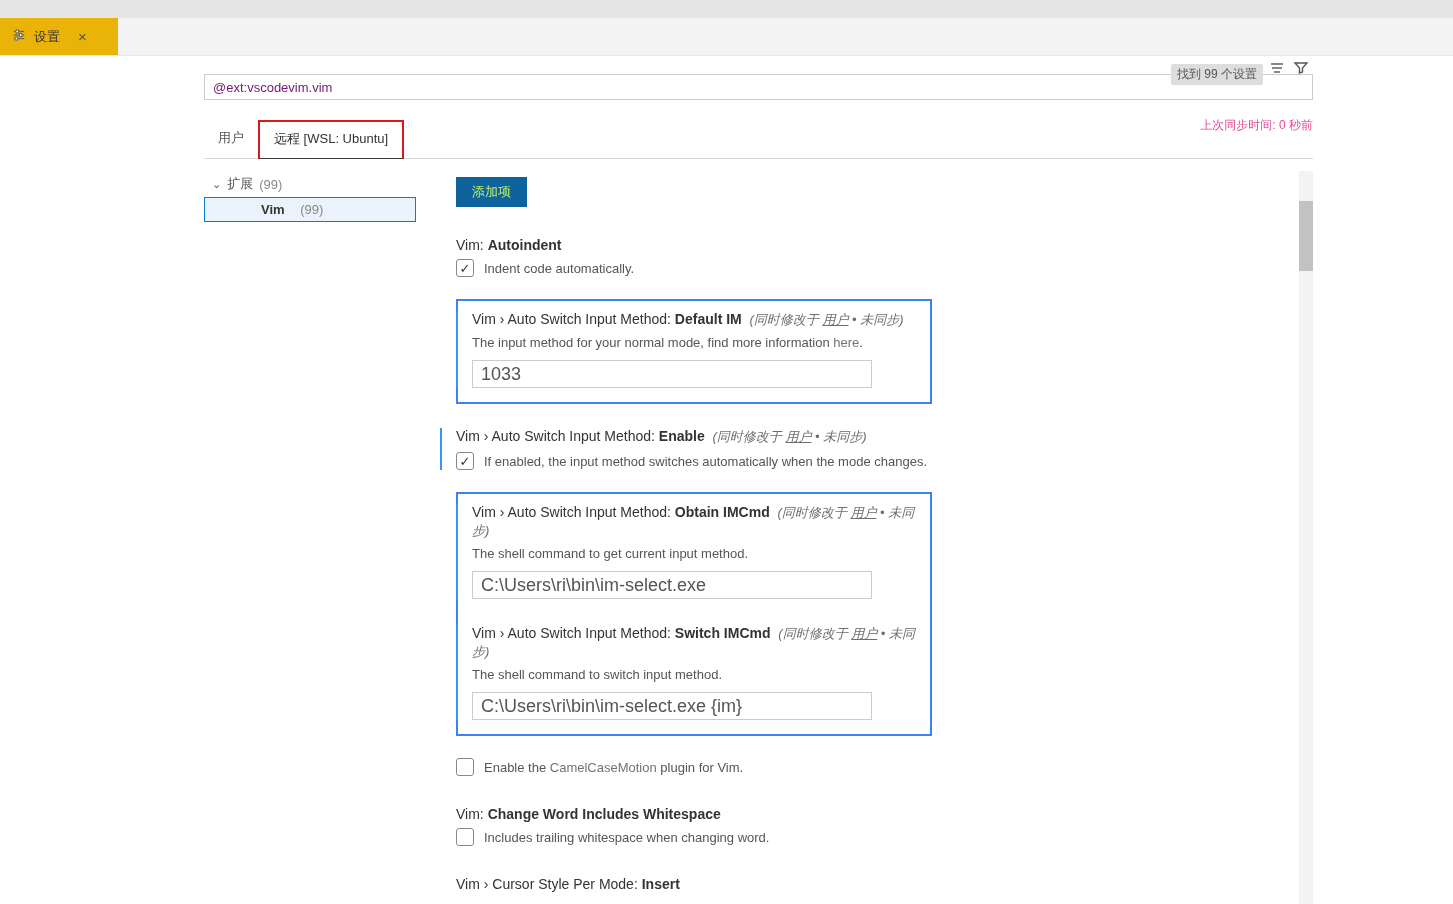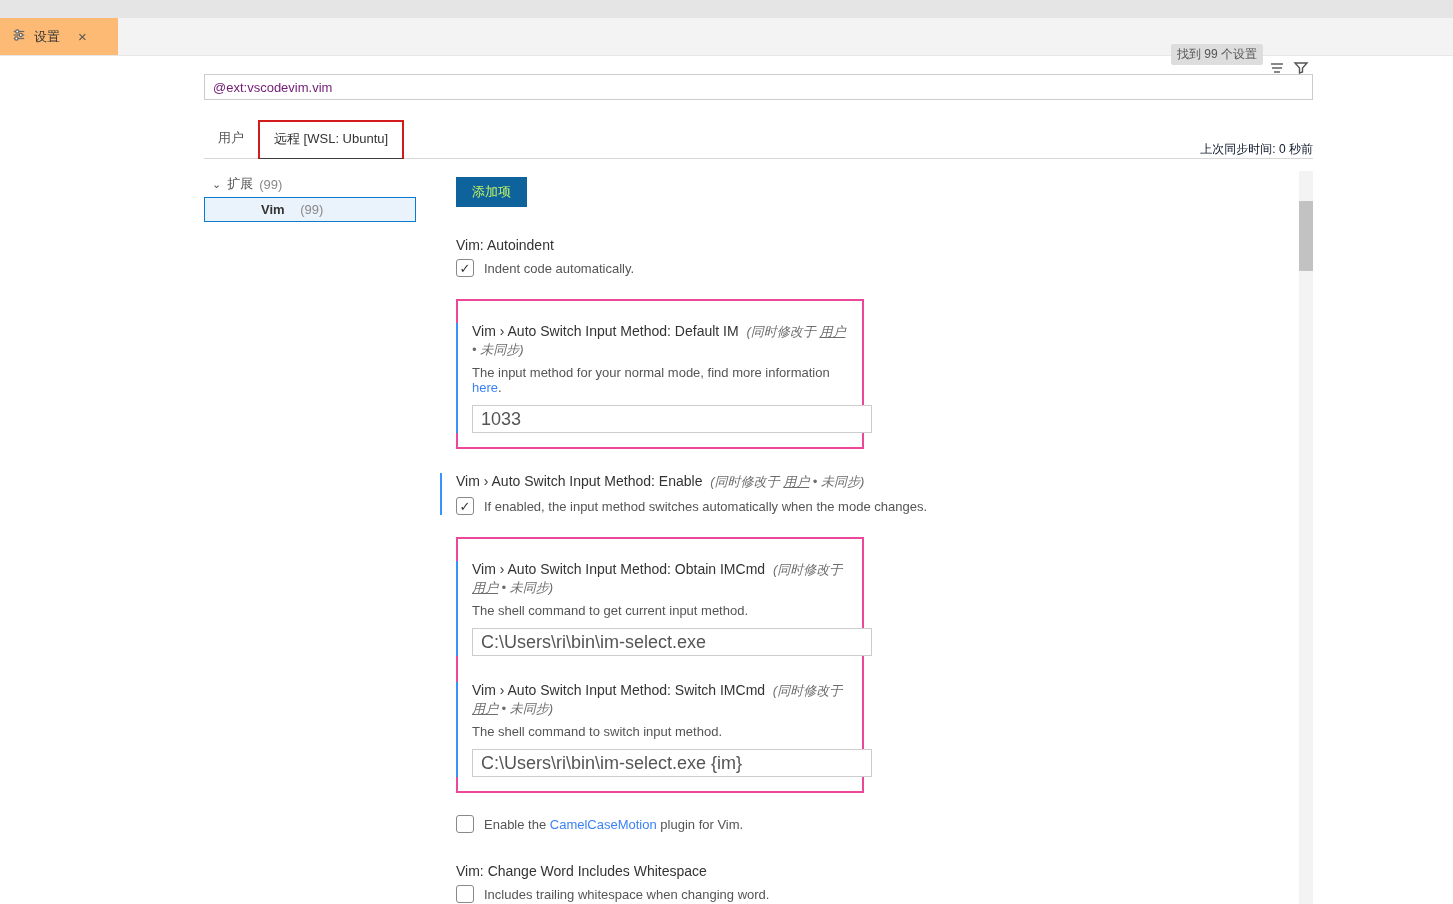--- a/index.html
+++ b/index.html
@@ -20,21 +20,21 @@
     height: 38px;
     background: #f3f3f3;
     display: flex;
     align-items: stretch;
     border-bottom: 1px solid #e7e7e7;
   }
   .tab {
     display: flex;
     align-items: center;
     padding: 0 12px;
-    background: #fdba74;
+    background: #eab308;
     gap: 8px;
     min-width: 118px;
     position: relative;
   }
   .tab .tab-icon {
     color: #888;
     font-size: 14px;
   }
   .tab .tab-label {
     color: #333;
@@ -67,21 +67,21 @@
   }
   .found-badge {
     background: #dddddd;
     color: #555;
     padding: 2px 6px;
     font-size: 12px;
     border-radius: 2px;
     white-space: nowrap;
     position: absolute;
     right: 190px;
-    top: 44px;
+    top: 64px;
   }
   .search-side-icons {
     position: absolute;
     right: 144px;
     top: 60px;
     display: flex;
     gap: 8px;
     color: #555;
     align-items: center;
   }
@@ -105,23 +105,23 @@
     color: #333;
     border-bottom: 1px solid #3c3c3c;
   }
   .red-box-tab {
     border: 2px solid #d41b1b;
     margin-bottom: -1px;
   }
   .sync-info {
     position: absolute;
     right: 0;
-    bottom: 0;
+    bottom: 24px;
     font-size: 12px;
-    color: #0f172a;
+    color: #ec4899;
     margin-top: 18px;
   }
   
   .main-cols {
     display: flex;
     margin-top: 12px;
     height: 760px;
   }
   .tree {
     width: 212px;
@@ -174,21 +174,21 @@
     font-size: 13px;
     cursor: pointer;
   }
   .setting-block {
     margin-top: 30px;
   }
   .setting-title {
     font-size: 14px;
     color: #333;
   }
-  .setting-title .bold { font-weight: 400; }
+  .setting-title .bold { font-weight: 700; }
   .setting-title .prefix { font-weight: 400; }
   .check-row {
     display: flex;
     align-items: center;
     gap: 10px;
     margin-top: 6px;
   }
   .checkbox {
     width: 18px; height: 18px;
     border: 1px solid #888;
@@ -198,21 +198,21 @@
     justify-content: center;
     font-size: 13px;
     color: #333;
     flex: none;
   }
   .desc {
     color: #555;
     font-size: 13px;
     margin-top: 6px;
   }
-  .link { color: #3b82f6; text-decoration: none; text-align: center; }
+  .link { color: #737373; text-decoration: none; text-align: center; }
   .scope-note {
     font-style: italic;
     color: #6d6d6d;
     font-size: 13px;
   }
   .scope-note .u { text-decoration: underline; }
   .modified-bar {
     border-left: 2px solid #3794ff;
     padding-left: 14px;
     margin-left: -16px;
@@ -221,24 +221,24 @@
     width: 400px;
     height: 28px;
     border: 1px solid #cccccc;
     padding: 0 8px;
     font-size: 18px;
     color: #555;
     outline: none;
     margin-top: 10px;
   }
   .red-frame {
-    border: 2px solid #ec4899;
-    padding: 22px 14px 14px 14px;
+    border: 2px solid #3b82f6;
+    padding: 10px 14px 14px 14px;
     margin-top: 22px;
-    width: 408px;
+    width: 476px;
   }
   .red-frame .setting-block { margin-top: 0; }
   .red-frame.double .setting-block + .setting-block { margin-top: 26px; }
 </style>
 </head>
 <body>
 
 <div class="title-strip"></div>
 
 <div class="tabs-bar">

